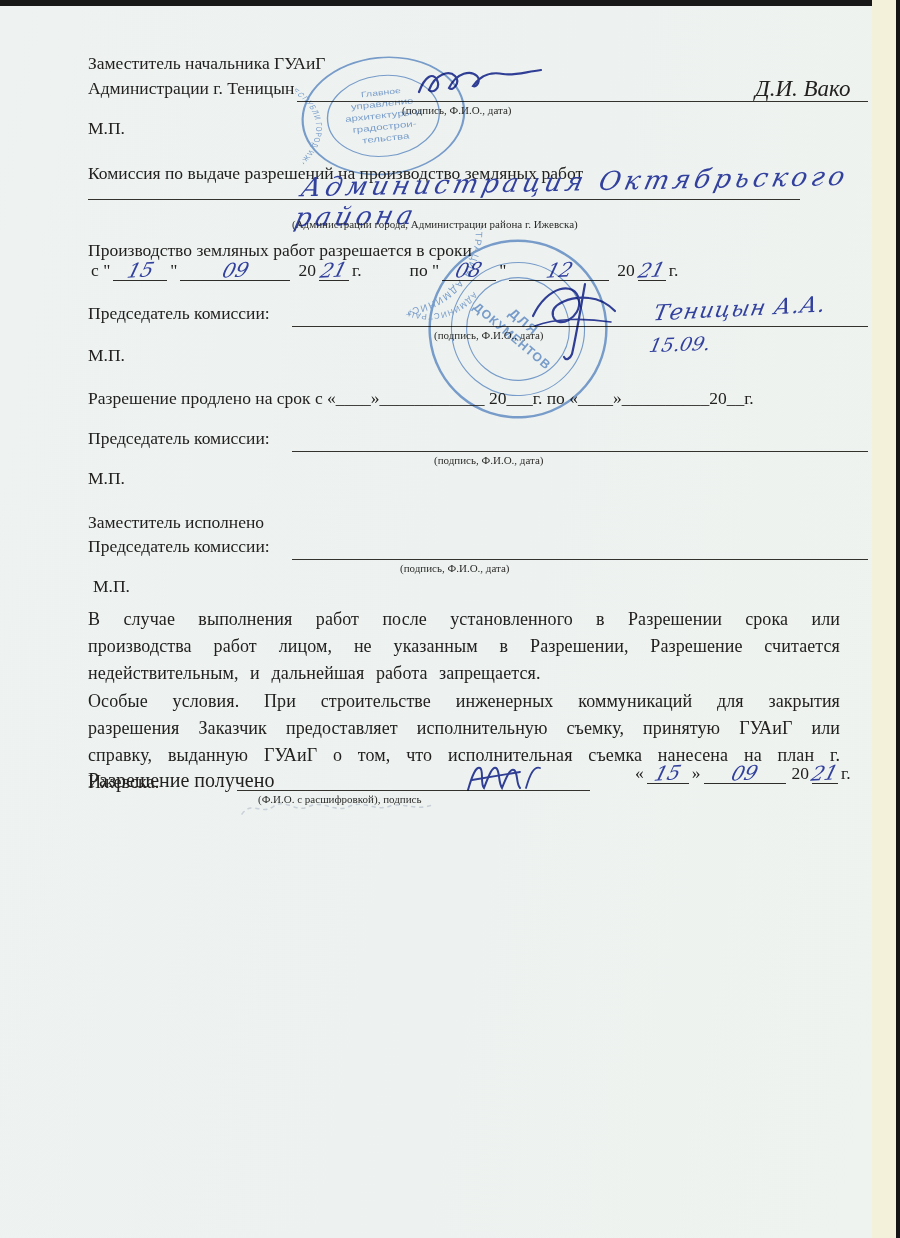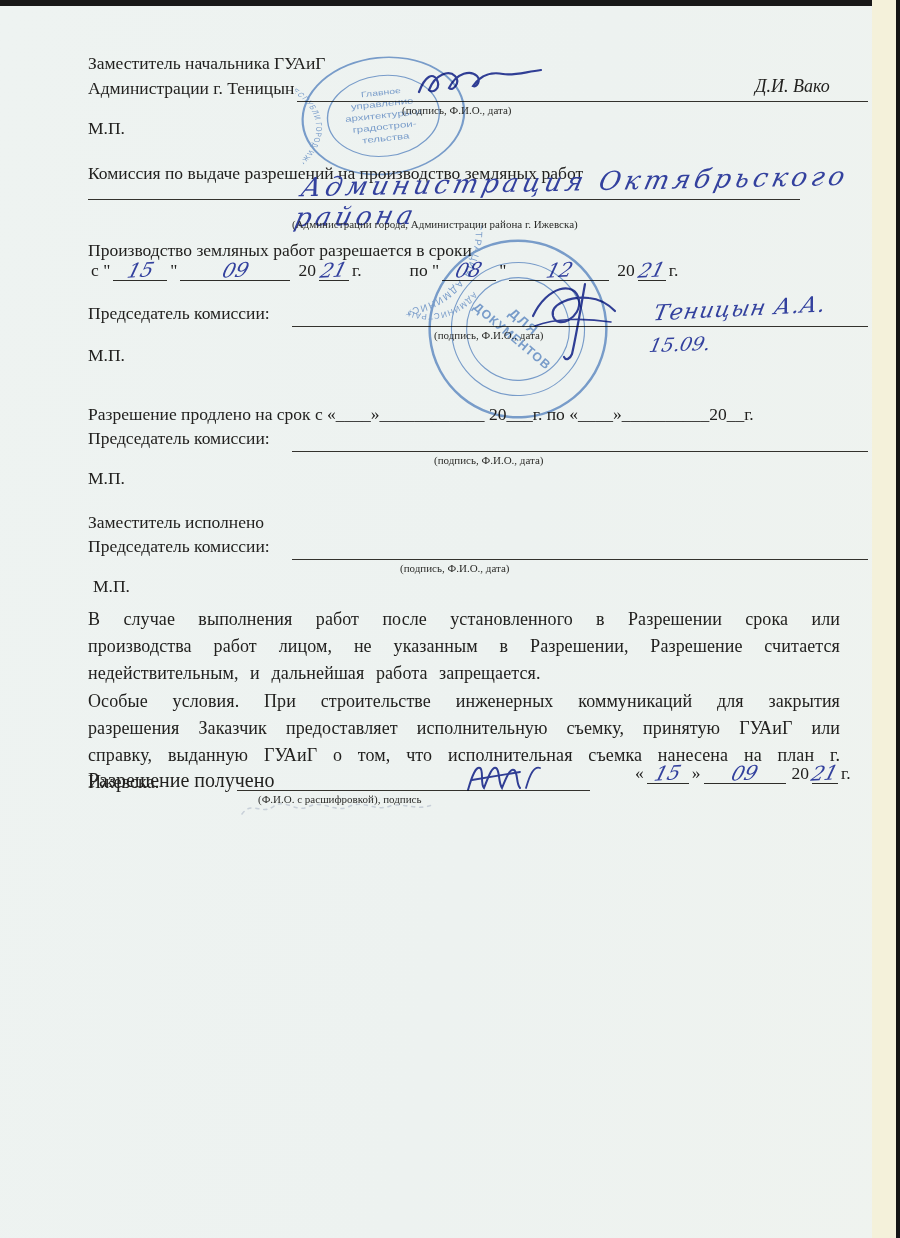--- a/index.html
+++ b/index.html
@@ -34,21 +34,21 @@
 <body>
 
 <div class="page">
   <div class="edge-top"></div>
   <div class="strip-right"></div>
   <div class="edge-right"></div>
 
   <div class="t" style="left:88px;top:53px;">Заместитель начальника ГУАиГ</div>
   <div class="t" style="left:88px;top:78px;">Администрации г. Теницын</div>
   <div class="hline" style="left:297px;top:101px;width:571px;"></div>
-  <div class="t it" style="left:755px;top:76px;font-size:18px;">Д.И. Вако</div>
+  <div class="t it" style="left:755px;top:76px;font-size:23px;">Д.И. Вако</div>
   <div class="cap" style="left:402px;top:104px;">(подпись, Ф.И.О., дата)</div>
   <div class="t" style="left:88px;top:118px;">М.П.</div>
 
   <svg class="sig" style="left:415px;top:62px;width:130px;height:42px;" viewBox="0 0 130 42">
     <path d="M4,30 C10,14 18,10 22,18 C26,26 18,32 14,28 C20,12 34,8 40,14 C46,20 38,30 34,26 C42,10 56,8 62,14 C66,18 62,26 58,24 C66,12 78,10 88,12 C98,14 110,10 126,8" stroke="#33419e" stroke-width="2.2" fill="none" stroke-linecap="round"></path>
   </svg>
 
   <svg class="stamp" style="left:292px;top:55px;width:170px;height:170px;transform:rotate(-6deg) scaleY(0.72);transform-origin:50% 0;" viewBox="0 0 170 170">
     <circle cx="85" cy="85" r="81" fill="none" stroke="#6b94cf" stroke-width="2.2"></circle>
     <circle cx="85" cy="85" r="56" fill="none" stroke="#6b94cf" stroke-width="1.4"></circle>
@@ -113,21 +113,21 @@
     </text>
     <text font-size="8.5" letter-spacing="1" fill="#6b94cf" font-family="Liberation Sans, sans-serif">
       <textPath href="#ring-district-inner">АДМИНИСТРАЦИЯ ОКТЯБРЬСКОГО РАЙОНА •</textPath>
     </text>
     <g fill="#6b94cf" font-family="Liberation Sans, sans-serif" text-anchor="middle" font-weight="bold">
       <text x="100" y="95" font-size="14" letter-spacing="2">ДЛЯ</text>
       <text x="100" y="114" font-size="13" letter-spacing="1">ДОКУМЕНТОВ</text>
     </g>
   </svg>
 
-  <div class="t" style="left:88px;top:388px;margin-top:16px;">Разрешение продлено на срок с «____»____________ 20___г. по «____»__________20__г.</div>
+  <div class="t" style="left:88px;top:388px;">Разрешение продлено на срок с «____»____________ 20___г. по «____»__________20__г.</div>
   <div class="t" style="left:88px;top:428px;">Председатель комиссии:</div>
   <div class="hline" style="left:292px;top:451px;width:576px;"></div>
   <div class="cap" style="left:434px;top:454px;">(подпись, Ф.И.О., дата)</div>
   <div class="t" style="left:88px;top:468px;">М.П.</div>
 
   <div class="t" style="left:88px;top:512px;">Заместитель исполнено</div>
   <div class="t" style="left:88px;top:536px;">Председатель комиссии:</div>
   <div class="hline" style="left:292px;top:559px;width:576px;"></div>
   <div class="cap" style="left:400px;top:562px;">(подпись, Ф.И.О., дата)</div>
   <div class="t" style="left:93px;top:576px;">М.П.</div>

